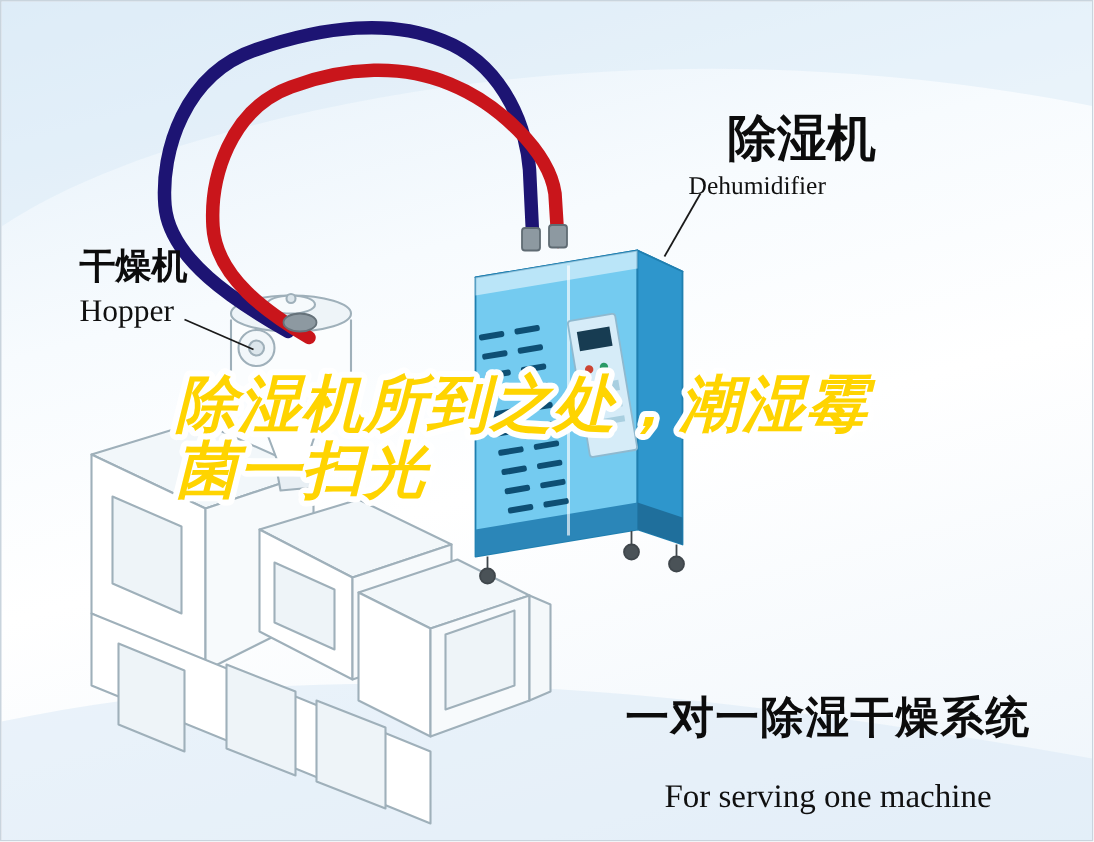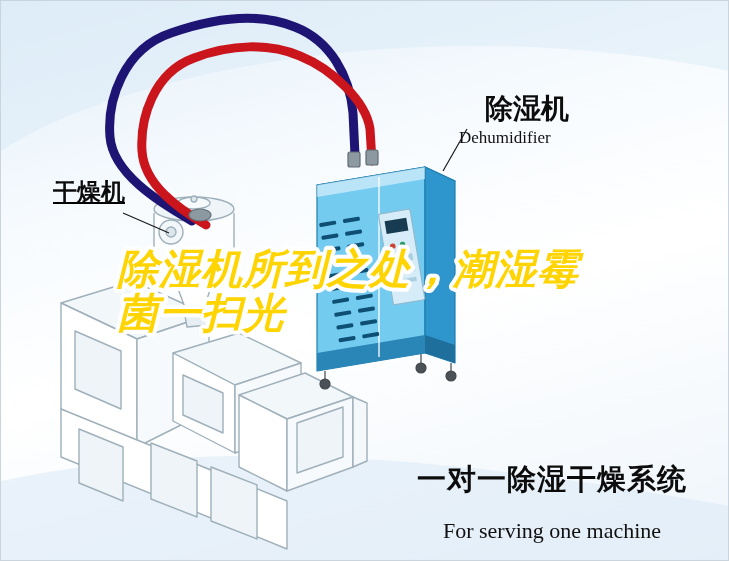--- a/index.html
+++ b/index.html
@@ -8,21 +8,21 @@
     border:1px solid #c9d4dd;box-sizing:border-box;
     background:linear-gradient(165deg,#e3eff9 0%,#f7fbfe 32%,#ffffff 55%,#eef5fb 100%);
     font-family:"Liberation Sans",sans-serif;
   }
   svg.scene{position:absolute;left:0;top:0;}
   .label{position:absolute;line-height:1.15;}
   .zh{font-weight:bold;color:#0c0c0c;}
   .serif{font-family:"Liberation Serif",serif;color:#101010;}
   .hopper-label .zh{font-size:24px;}
   .hopper-label .serif{font-size:21px;margin-top:3px;}
-  .dehum-label .zh{font-size:28px;padding-left:26px;margin-top:20px;}
+  .dehum-label .zh{font-size:33px;padding-left:26px;}
   .dehum-label .serif{font-size:17px;margin-top:3px;}
   .caption{width:290px;text-align:center;}
   .caption .zh{font-size:29px;letter-spacing:1px;}
   .caption .serif{font-size:22px;margin-top:22px;}
 </style>
 </head>
 <body>
 
 <div class="stage">
 
@@ -130,22 +130,23 @@
 
     <line x1="122" y1="212" x2="168" y2="232" stroke="#1a1a1a" stroke-width="1.2"></line>
     <line x1="466" y1="128" x2="442" y2="170" stroke="#1a1a1a" stroke-width="1.2"></line>
 
     <g font-family="Liberation Sans, sans-serif" font-weight="bold" font-style="italic" stroke="#ffffff" stroke-width="8" stroke-linejoin="round" paint-order="stroke">
       <text x="116" y="282" font-size="41" letter-spacing="1" fill="#ffd400">除湿机所到之处，潮湿霉</text>
       <text x="116" y="326" font-size="41" letter-spacing="1" fill="#ffd400">菌一扫光</text>
     </g>
   </svg>
 
-  <div class="label hopper-label" style="left:52px;top:177px;text-decoration:underline;">
+  <div class="label hopper-label" style="left:52px;top:163px;">
     <div class="zh">干燥机</div>
+    <div class="serif">Hopper</div>
   </div>
 
   <div class="label dehum-label" style="left:458px;top:72px;">
     <div class="zh">除湿机</div>
     <div class="serif">Dehumidifier</div>
   </div>
 
   <div class="label caption" style="left:406px;top:462px;">
     <div class="zh">一对一除湿干燥系统</div>
     <div class="serif">For serving one machine</div>

